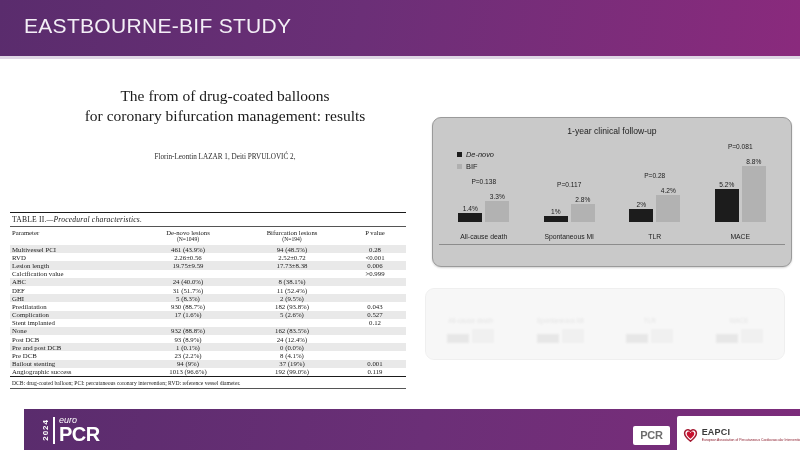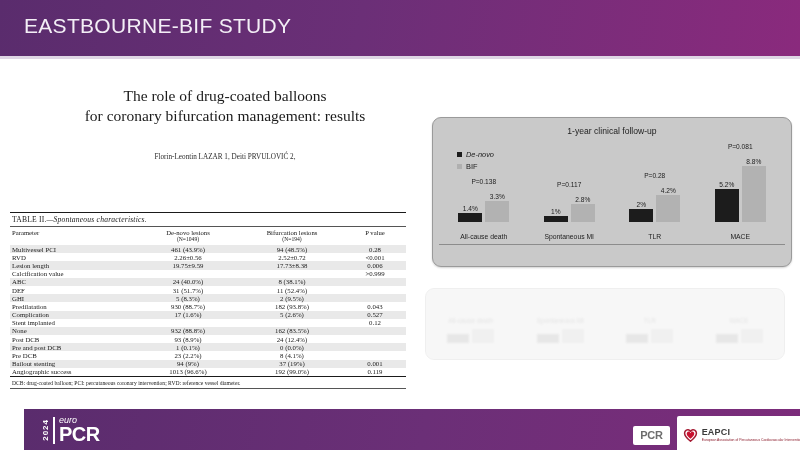--- a/index.html
+++ b/index.html
@@ -157,31 +157,31 @@
 </style>
 </head>
 <body>
 
 <div class="header">
   <div class="header-title">EASTBOURNE-BIF STUDY</div>
 </div>
 <div class="header-underline"></div>
 
 <div class="deck-title">
-  <div>The role of drug-coated balloons</div>
+  <div>The from of drug-coated balloons</div>
   <div>for coronary bifurcation management: results</div>
 </div>
 <div class="authors">
   <div>Florin-Leontin LAZAR 1, Deiti PRVULOVIĆ 2,</div>
 </div>
 
 <div class="table-wrap">
   <div class="tbl-rule"></div>
   <div class="tbl-caption">
-    <span class="lab">TABLE II.</span><span>—Spontaneous characteristics.</span>
+    <span class="lab">TABLE II.</span><span>—Procedural characteristics.</span>
   </div>
   <div class="tbl-rule thin"></div>
   <table class="proc">
     <thead>
       <tr>
         <th class="l">Parameter</th>
         <th class="c col-v">
           <span>De-novo lesions</span>
           <span class="n">(N=1049)</span>
         </th>

